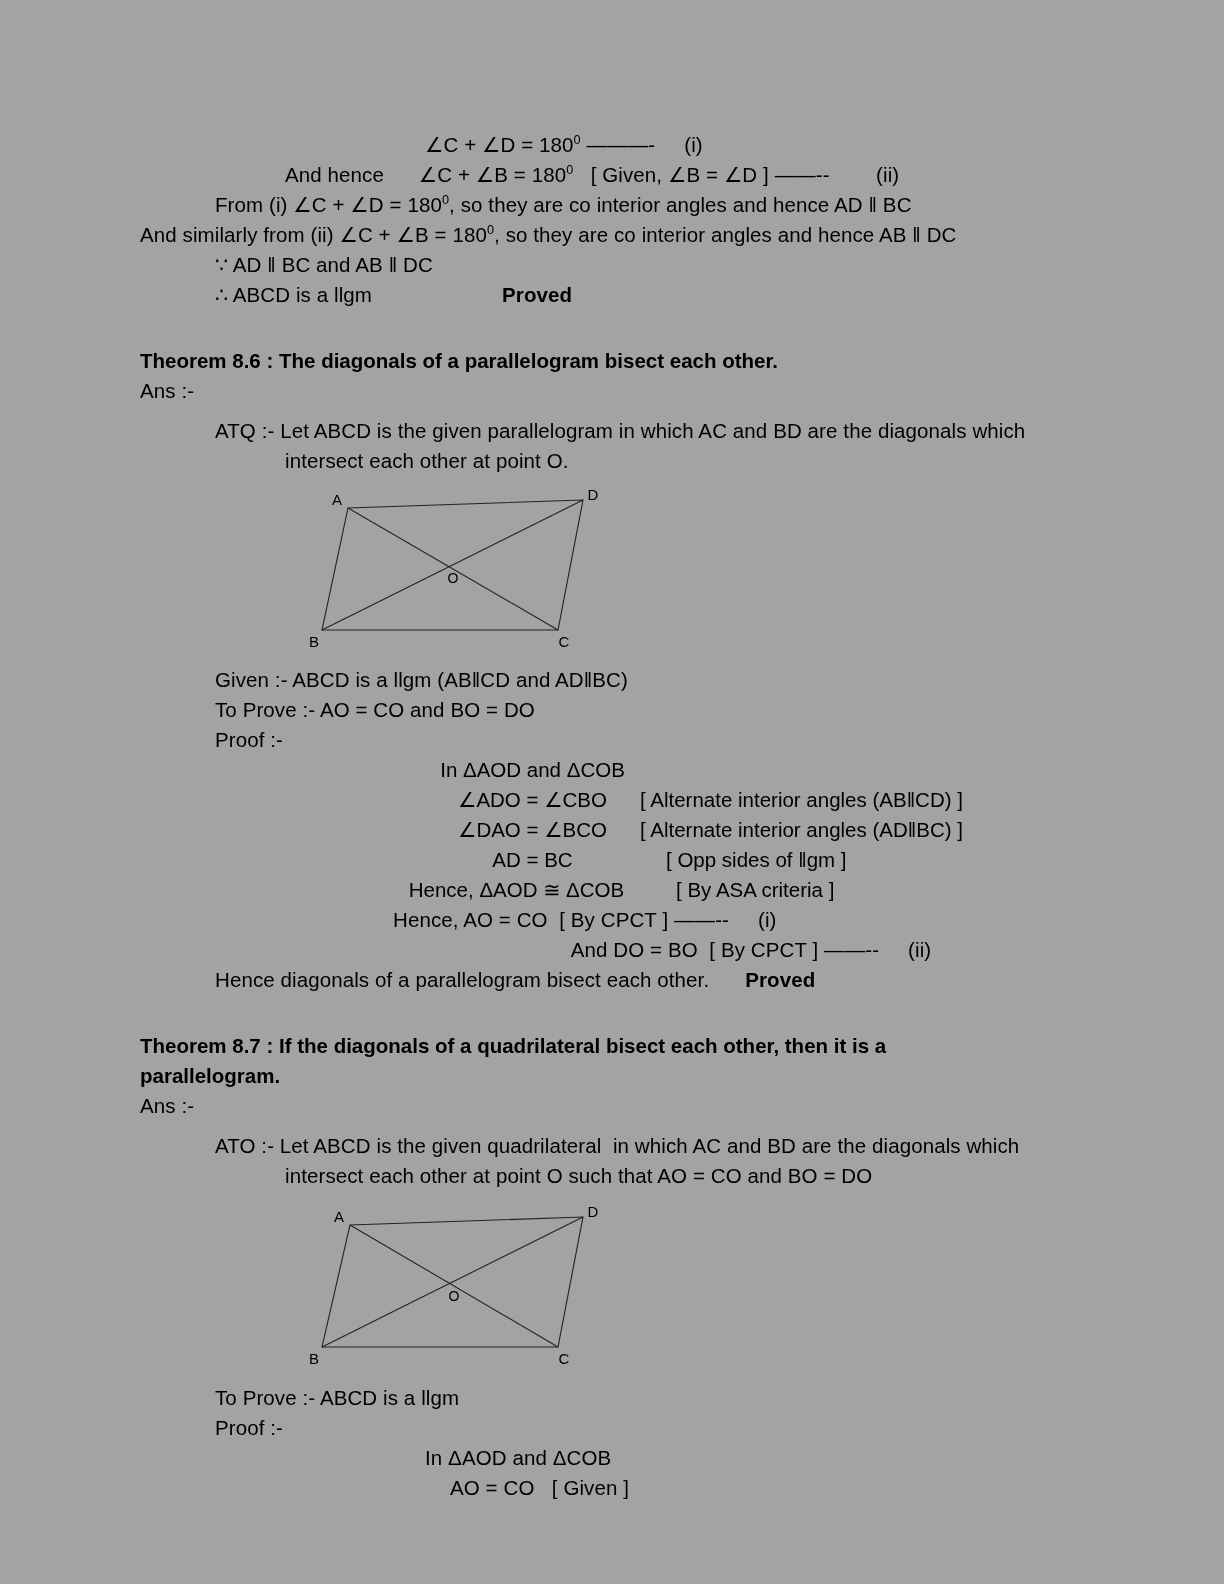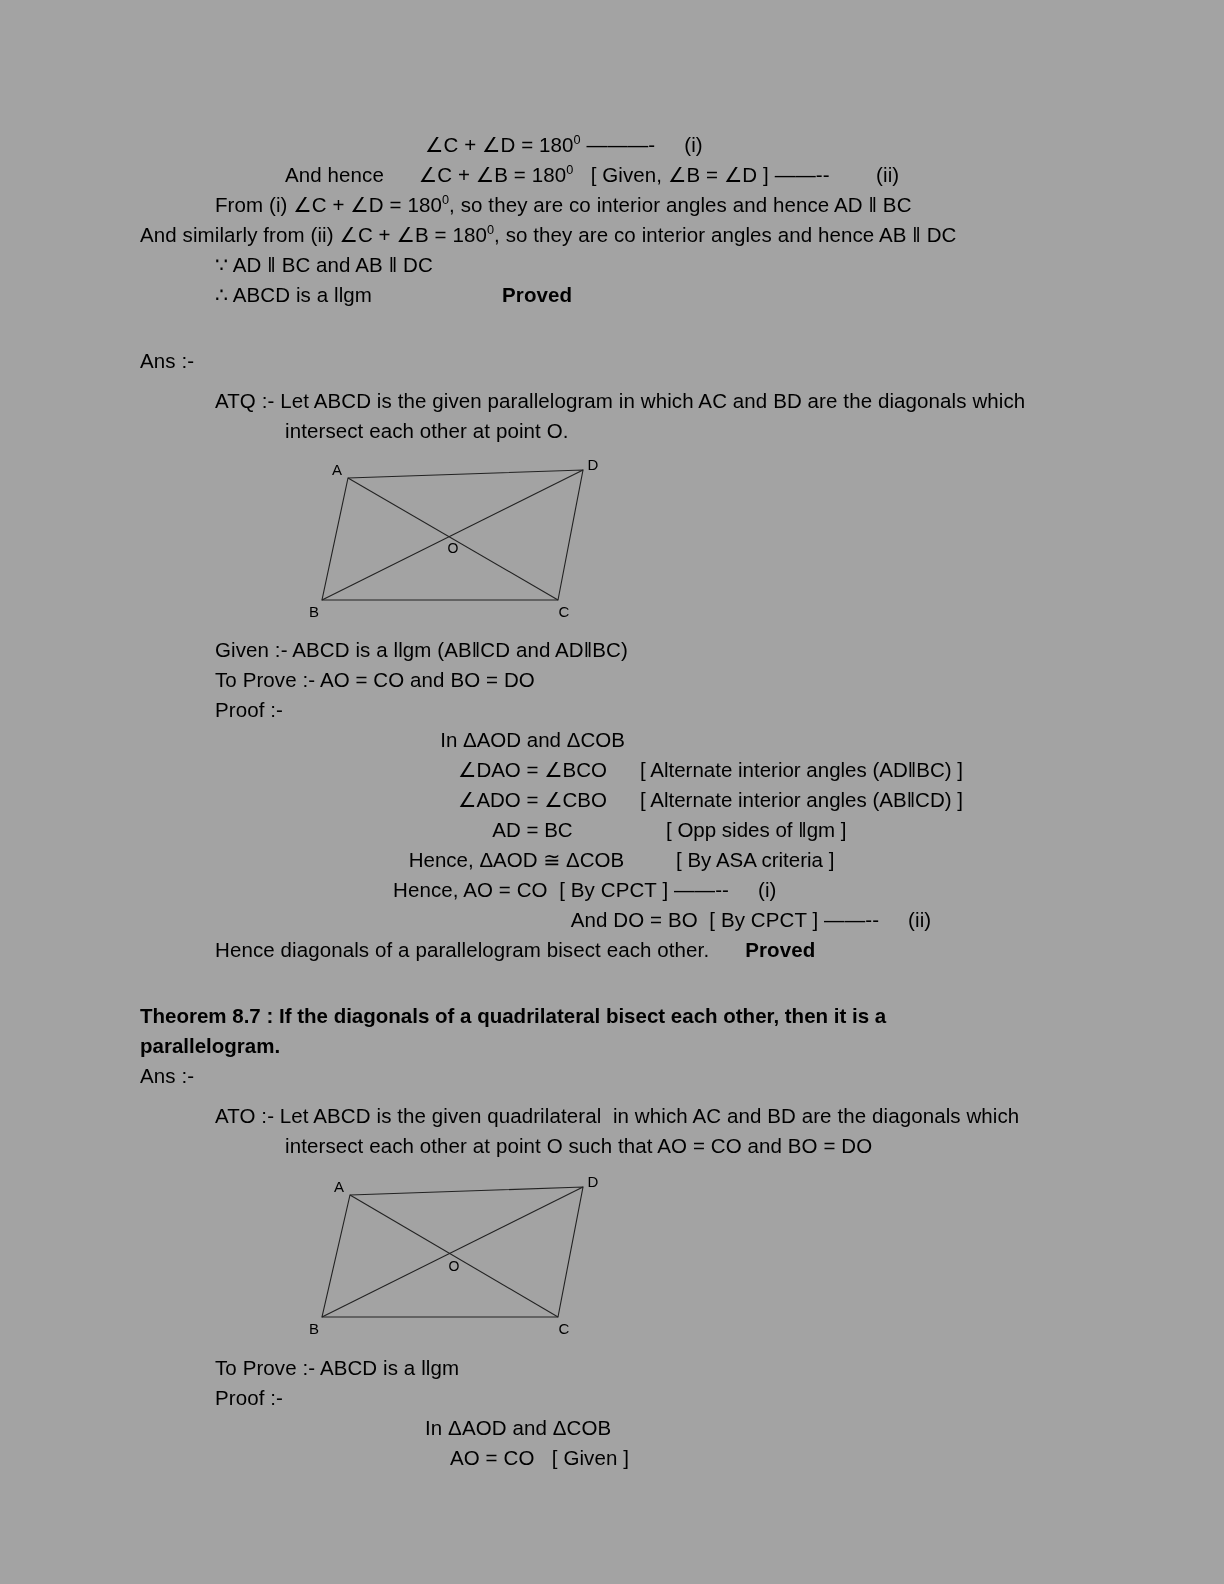--- a/index.html
+++ b/index.html
@@ -91,20 +91,21 @@
       <div class="line ind-0"><span>And similarly from (ii) ∠C + ∠B = 180</span><sup>0</sup><span>, so they are co interior angles and hence AB ‖ DC</span></div>
 
       <div class="line ind-1"><span>∵ AD ‖ BC and AB ‖ DC</span></div>
 
       <div class="line ind-1"><span>∴ ABCD is a llgm</span><span style="display:inline-block;width:130px;"></span><span class="proved">Proved</span></div>
     </div>
 
     <div class="gap-lg"></div>
 
     <div>
+      <div class="theorem">Theorem 8.6 : The diagonals of a parallelogram bisect each other.</div>
       <div class="line ind-0">Ans :-</div>
       <div class="gap-sm"></div>
       <div class="line ind-1">ATQ :- Let ABCD is the given parallelogram in which AC and BD are the diagonals which</div>
       <div class="line ind-2">intersect each other at point O.</div>
 
       <div class="figure-wrap">
         <svg class="figure" width="330" height="165" viewBox="0 0 330 165" style="margin-left:160px;margin-top:14px;">
           <g stroke="#222222" stroke-width="1.1" fill="none">
             <polygon points="48,18 283,10 258,140 22,140"></polygon>
             <line x1="48" y1="18" x2="258" y2="140"></line>
@@ -121,26 +122,26 @@
       <div class="gap-sm"></div>
       <div class="line ind-1">Given :- ABCD is a llgm (AB‖CD and AD‖BC)</div>
       <div class="line ind-1">To Prove :- AO = CO and BO = DO</div>
       <div class="line ind-1">Proof :-</div>
 
       <div class="row" style="padding-left:285px;">
         <span class="col-stmt" style="width:215px;text-align:center;">In ΔAOD and ΔCOB</span>
         <span class="col-reason"></span>
       </div>
       <div class="row" style="padding-left:285px;">
+        <span class="col-stmt" style="width:215px;text-align:center;">∠ADO = ∠CBO</span>
+        <span class="col-reason">[ Alternate interior angles (AB‖CD) ]</span>
+      </div>
+      <div class="row" style="padding-left:285px;">
         <span class="col-stmt" style="width:215px;text-align:center;">∠DAO = ∠BCO</span>
         <span class="col-reason">[ Alternate interior angles (AD‖BC) ]</span>
-      </div>
-      <div class="row" style="padding-left:285px;">
-        <span class="col-stmt" style="width:215px;text-align:center;">∠ADO = ∠CBO</span>
-        <span class="col-reason">[ Alternate interior angles (AB‖CD) ]</span>
       </div>
       <div class="row" style="padding-left:285px;gap:26px;">
         <span class="col-stmt" style="width:215px;text-align:center;">AD = BC</span>
         <span class="col-reason">[ Opp sides of ‖gm ]</span>
       </div>
       <div class="row" style="padding-left:253px;gap:36px;">
         <span class="col-stmt" style="width:247px;text-align:center;">Hence, ΔAOD ≅ ΔCOB</span>
         <span class="col-reason">[ By ASA criteria ]</span>
       </div>
       <div class="line" style="padding-left:253px;"><span>Hence, AO = CO  [ By CPCT ] ——--     (i)</span></div>

